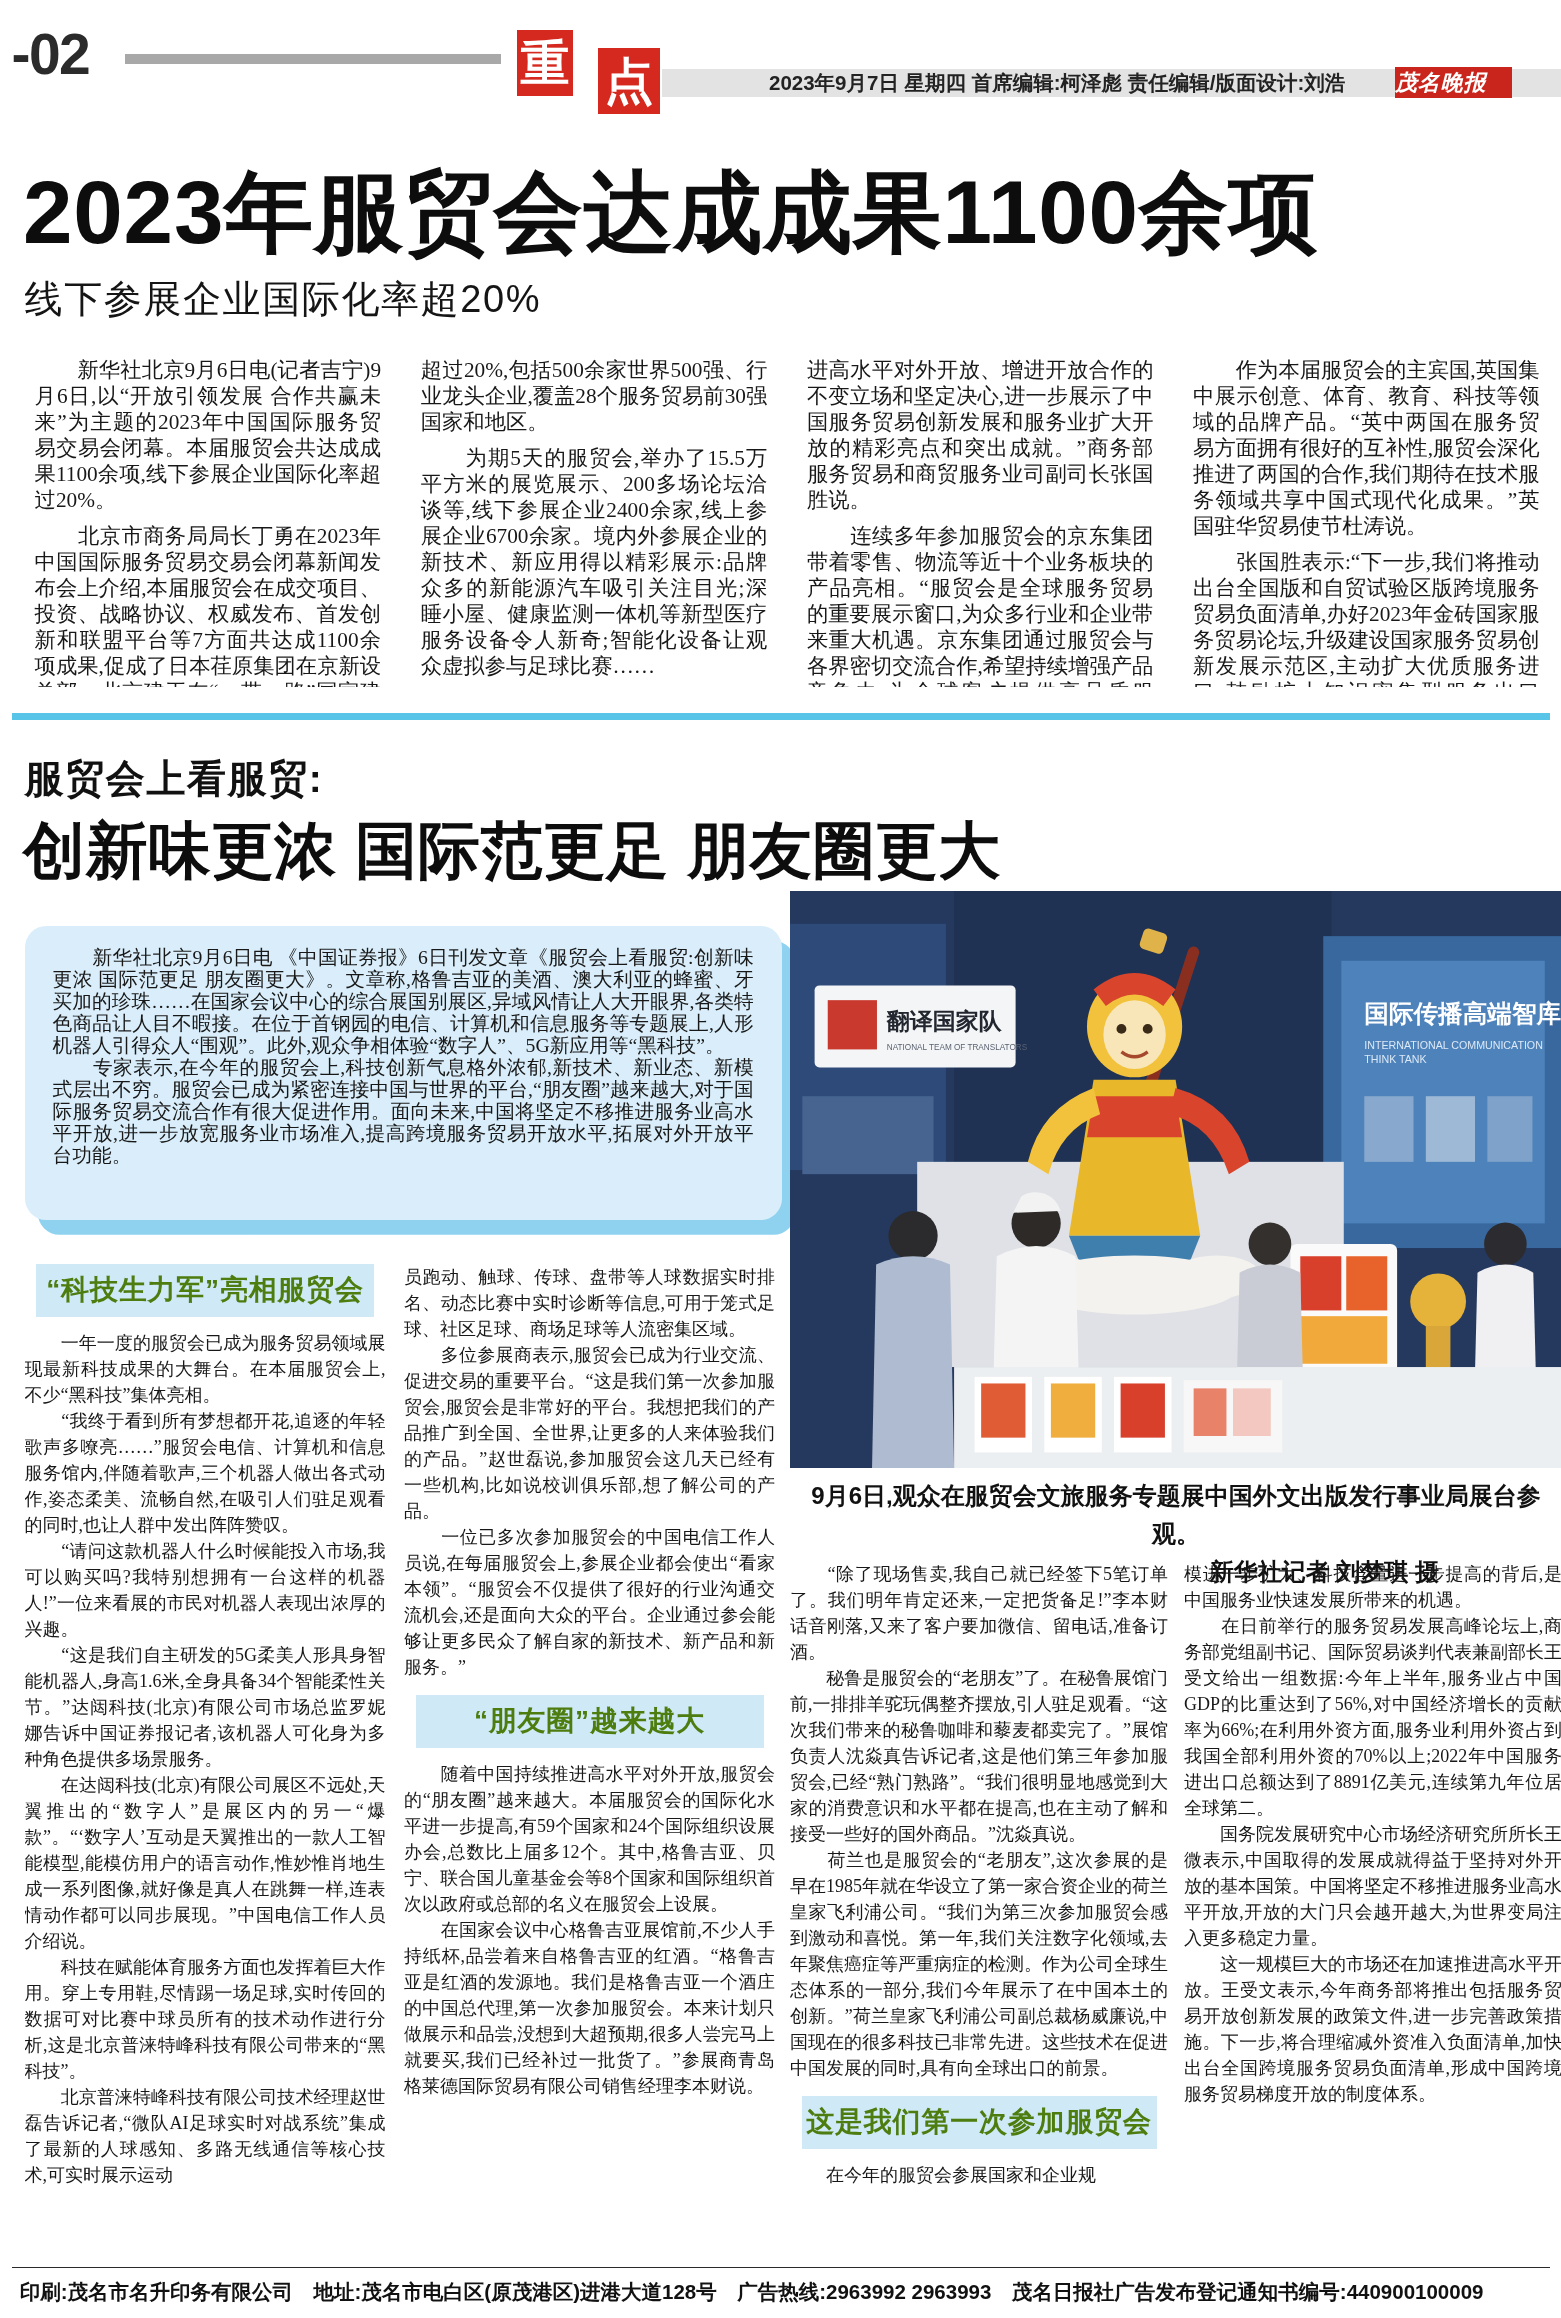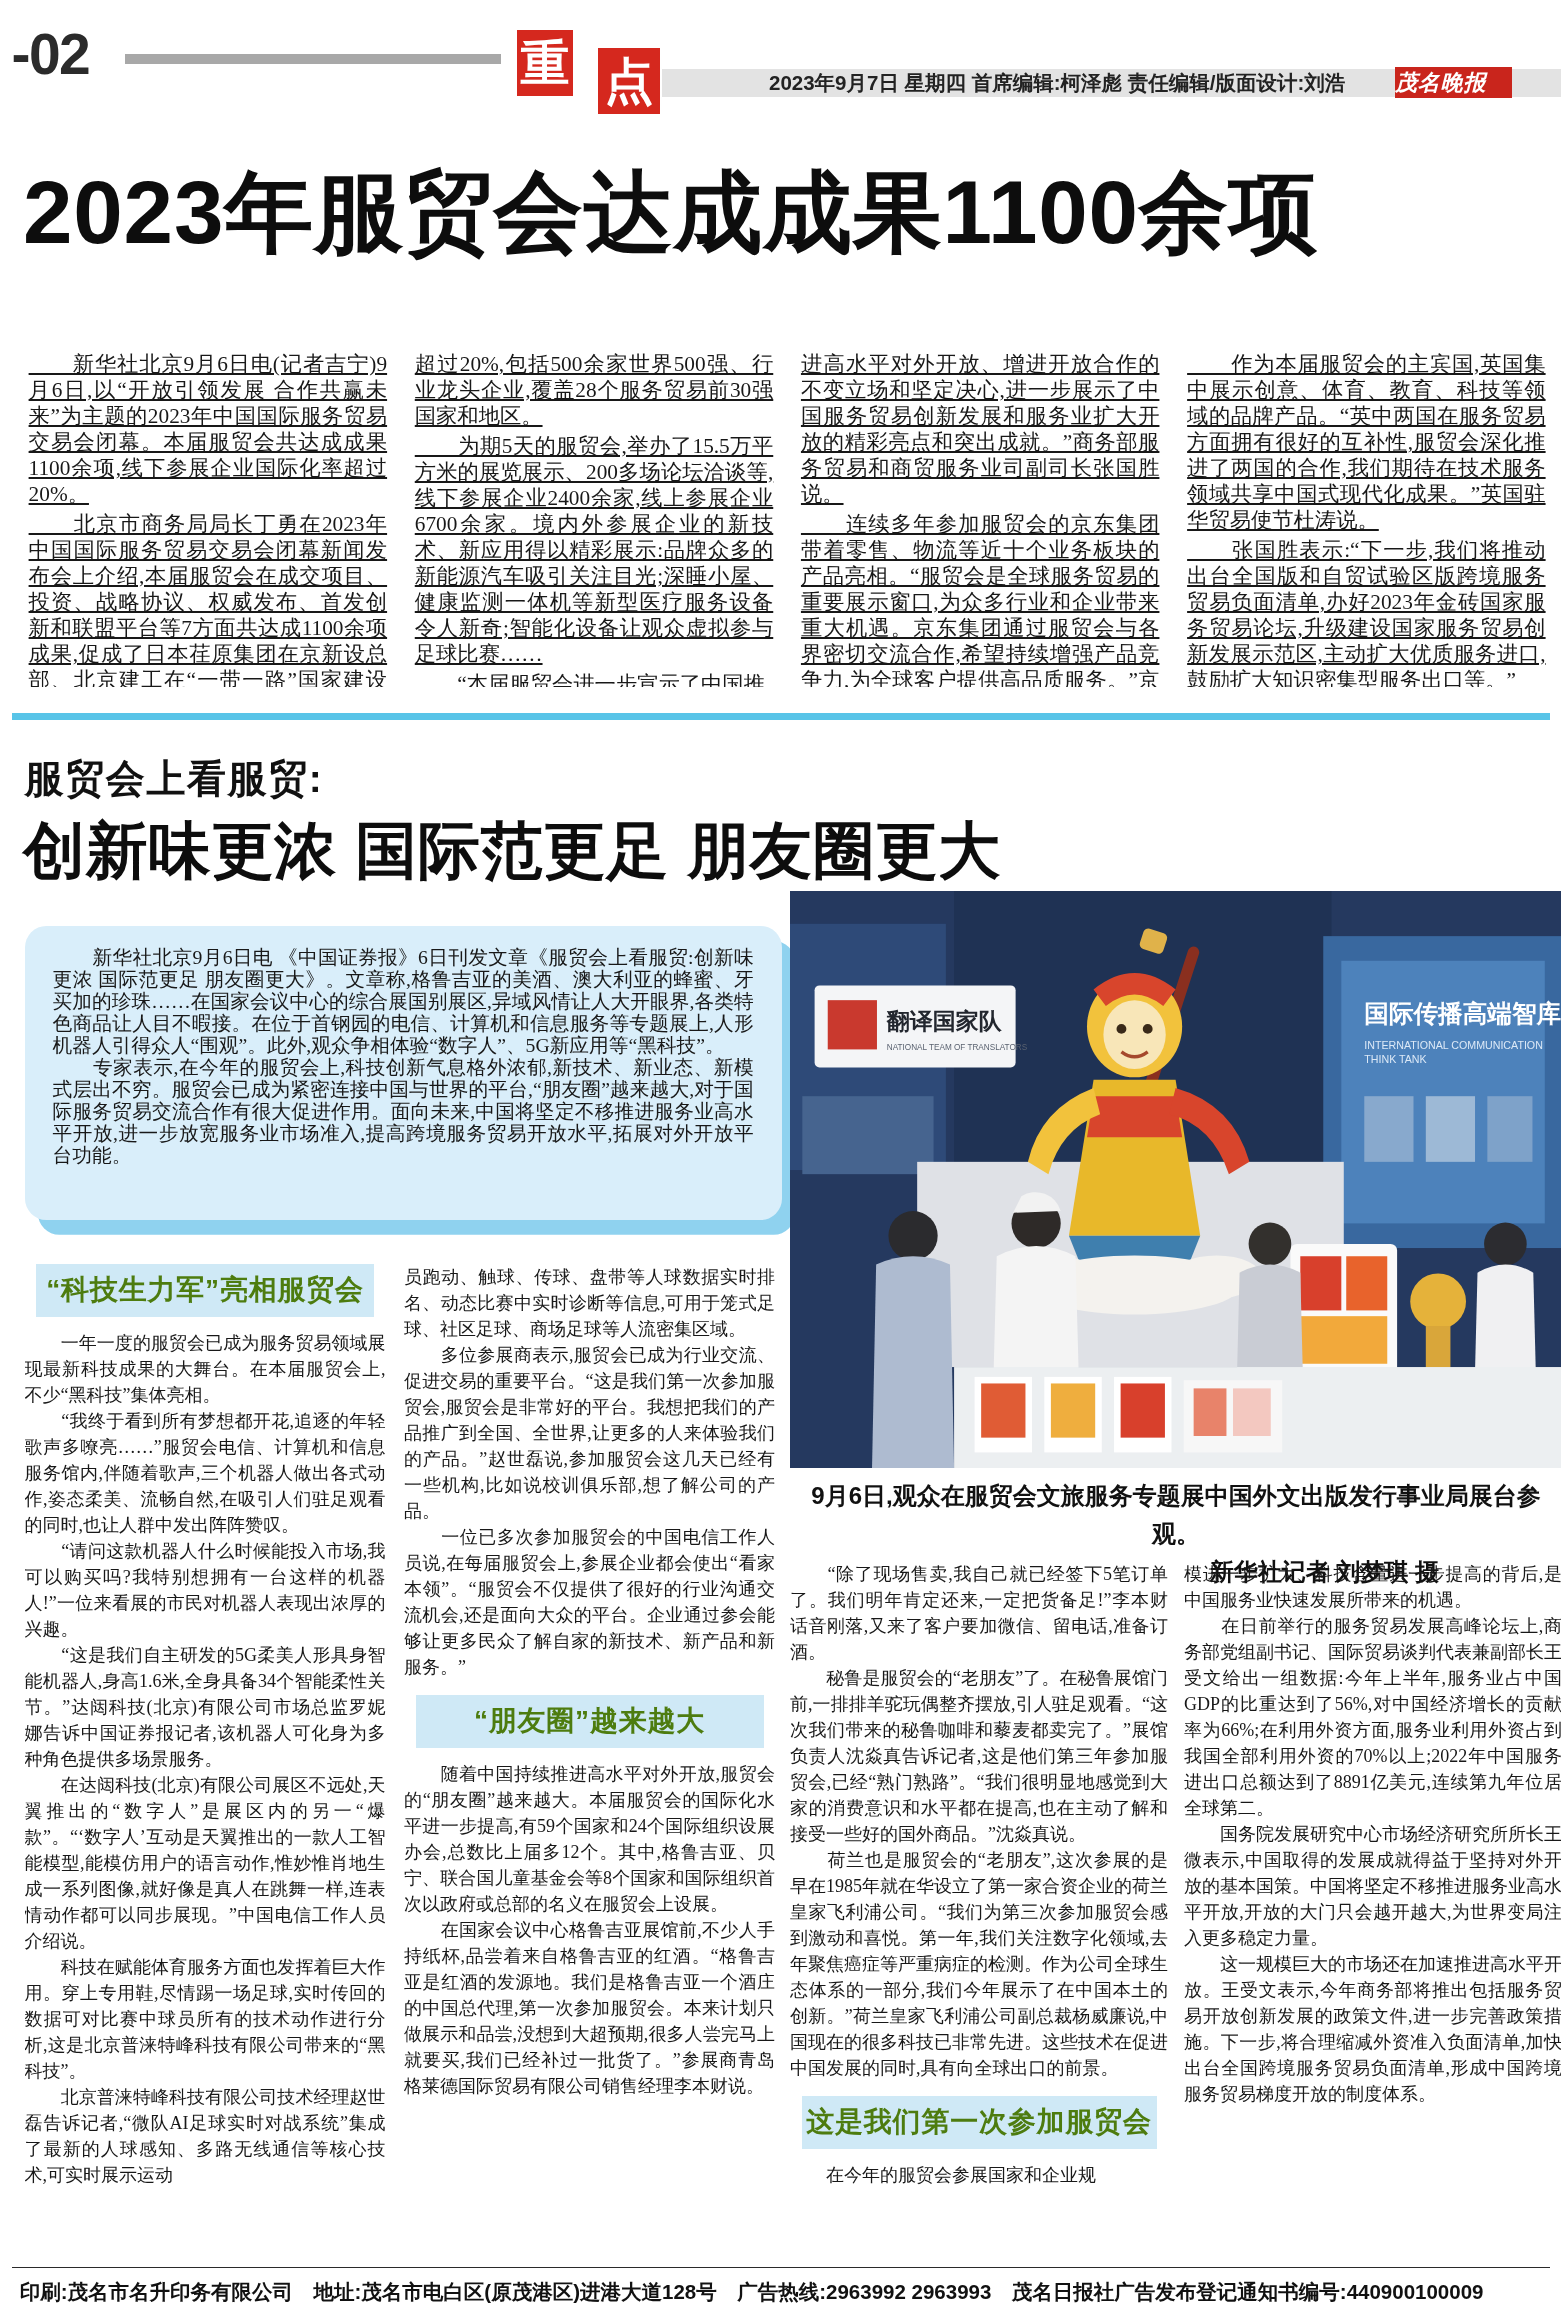--- a/index.html
+++ b/index.html
@@ -25,21 +25,21 @@
   
   .headline1{position:absolute;left:23px;top:163px;width:1527px;
     font-family:"Liberation Sans","DejaVu Sans",sans-serif;font-weight:900;
     font-size:89px;line-height:1.12;color:#0d0d0d;letter-spacing:0.8px;white-space:nowrap;}
   .subhead1{position:absolute;left:24.6px;top:274px;width:985px;
     font-family:"Liberation Sans","DejaVu Sans",sans-serif;font-weight:500;
     font-size:38px;color:#151515;letter-spacing:1.6px;}
   .a1cols{position:absolute;left:24.6px;top:347px;width:1525px;height:340px;
     display:flex;gap:19.7px;overflow:hidden;}
   .a1cols .col{flex:1 1 0;overflow:hidden;}
-  .col p{margin:4px;font-size:21.3px;line-height:26px;text-align:justify;text-decoration:underline;}
+  .col p{margin:10px;font-size:21.3px;line-height:26px;text-align:justify;}
   
   .divider{position:absolute;left:11.5px;top:713px;width:1538px;height:7.4px;background:#58c4e8;}
   
   .kicker{position:absolute;left:24.6px;top:752px;font-family:"Liberation Sans","DejaVu Sans",sans-serif;
     font-weight:600;font-size:39px;color:#111;letter-spacing:1.6px;}
   .headline2{position:absolute;left:23px;top:809px;width:1149px;
     font-family:"Liberation Sans","DejaVu Sans",sans-serif;font-weight:900;
     font-size:62px;color:#0d0d0d;letter-spacing:0.8px;white-space:nowrap;}
   
   .lead-box{position:absolute;left:24.6px;top:926px;width:757px;height:294px;
@@ -77,20 +77,21 @@
 <div class="page">
 
   <div class="page-num">-02</div>
   <div class="head-bar"></div>
   <div class="badge badge1">重</div>
   <div class="badge badge2">点</div>
   <div class="date-strip">2023年9月7日 星期四 首席编辑:柯泽彪 责任编辑/版面设计:刘浩</div>
   <div class="masthead">茂名晚报</div>
 
   <div class="headline1">2023年服贸会达成成果1100余项</div>
+  <div class="subhead1">线下参展企业国际化率超20%</div>
   <div class="a1cols">
     <div class="col">
         <p>　　新华社北京9月6日电(记者吉宁)9月6日,以“开放引领发展 合作共赢未来”为主题的2023年中国国际服务贸易交易会闭幕。本届服贸会共达成成果1100余项,线下参展企业国际化率超过20%。</p>
         <p>　　北京市商务局局长丁勇在2023年中国国际服务贸易交易会闭幕新闻发布会上介绍,本届服贸会在成交项目、投资、战略协议、权威发布、首发创新和联盟平台等7方面共达成1100余项成果,促成了日本荏原集团在京新设总部、北京建工在“一带一路”国家建设项目等成果。本届服贸会线下参展企业国际化率</p>
       </div>
     <div class="col">
         <p>超过20%,包括500余家世界500强、行业龙头企业,覆盖28个服务贸易前30强国家和地区。</p>
         <p>　　为期5天的服贸会,举办了15.5万平方米的展览展示、200多场论坛洽谈等,线下参展企业2400余家,线上参展企业6700余家。境内外参展企业的新技术、新应用得以精彩展示:品牌众多的新能源汽车吸引关注目光;深睡小屋、健康监测一体机等新型医疗服务设备令人新奇;智能化设备让观众虚拟参与足球比赛……</p>
         <p>　　“本届服贸会进一步宣示了中国推</p>
       </div>

